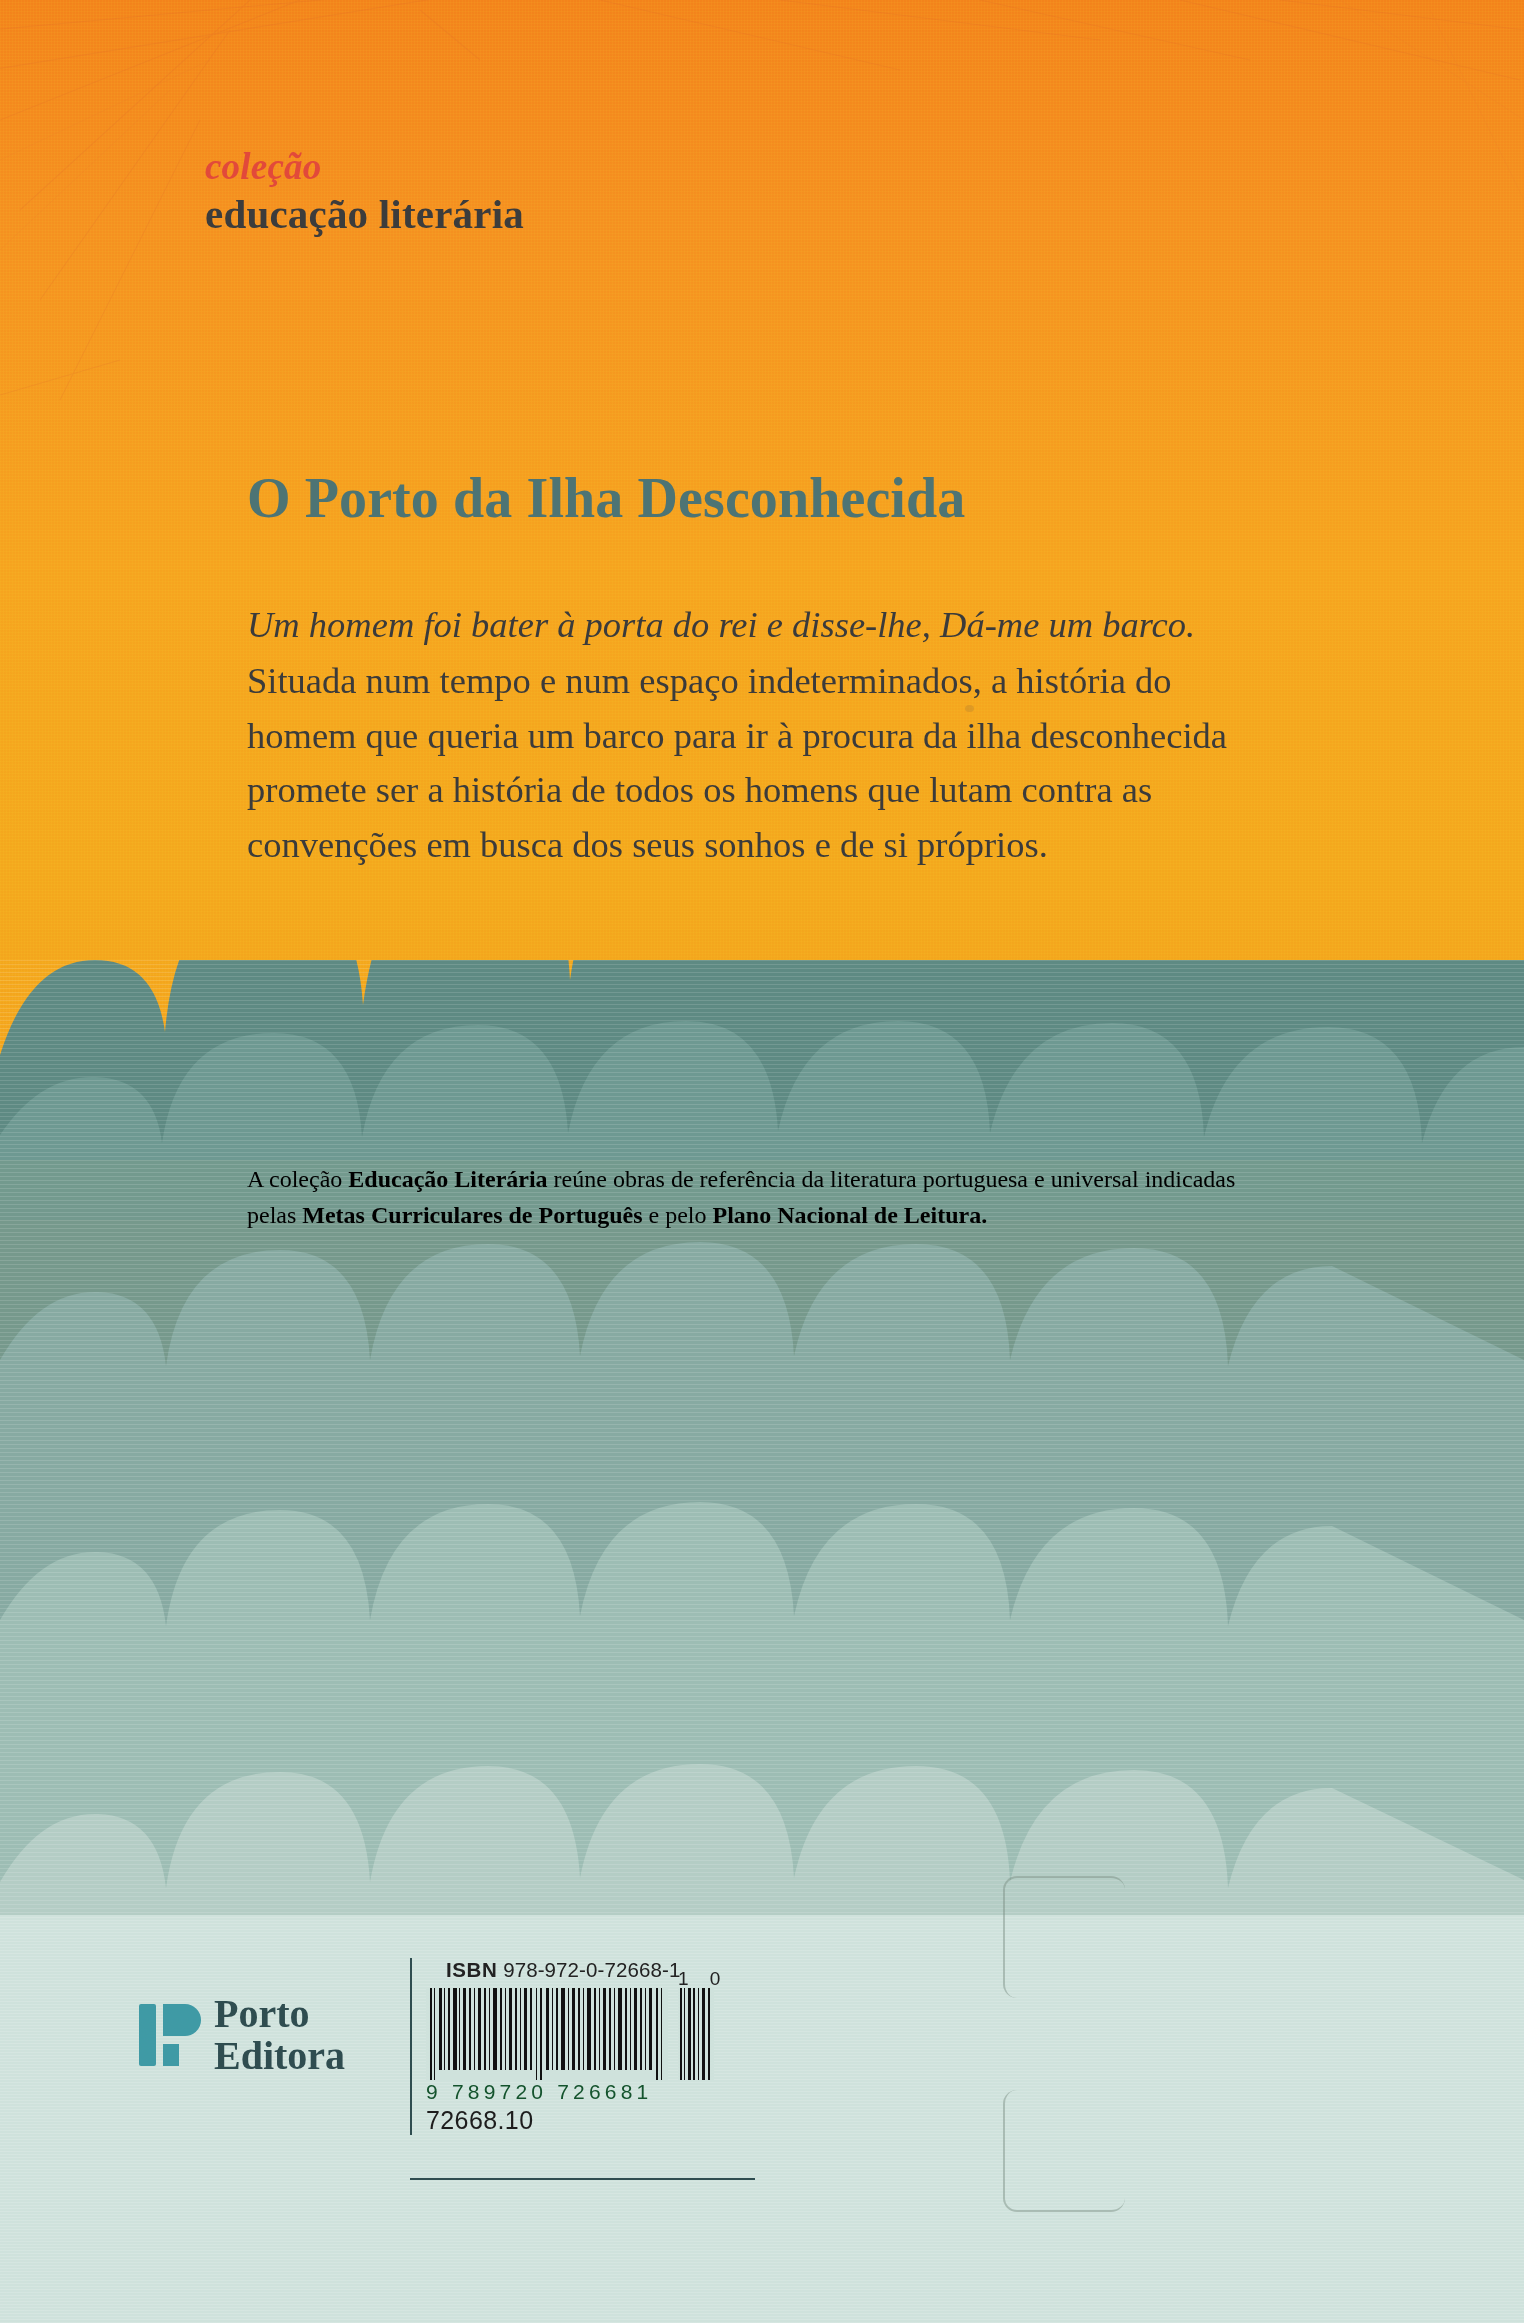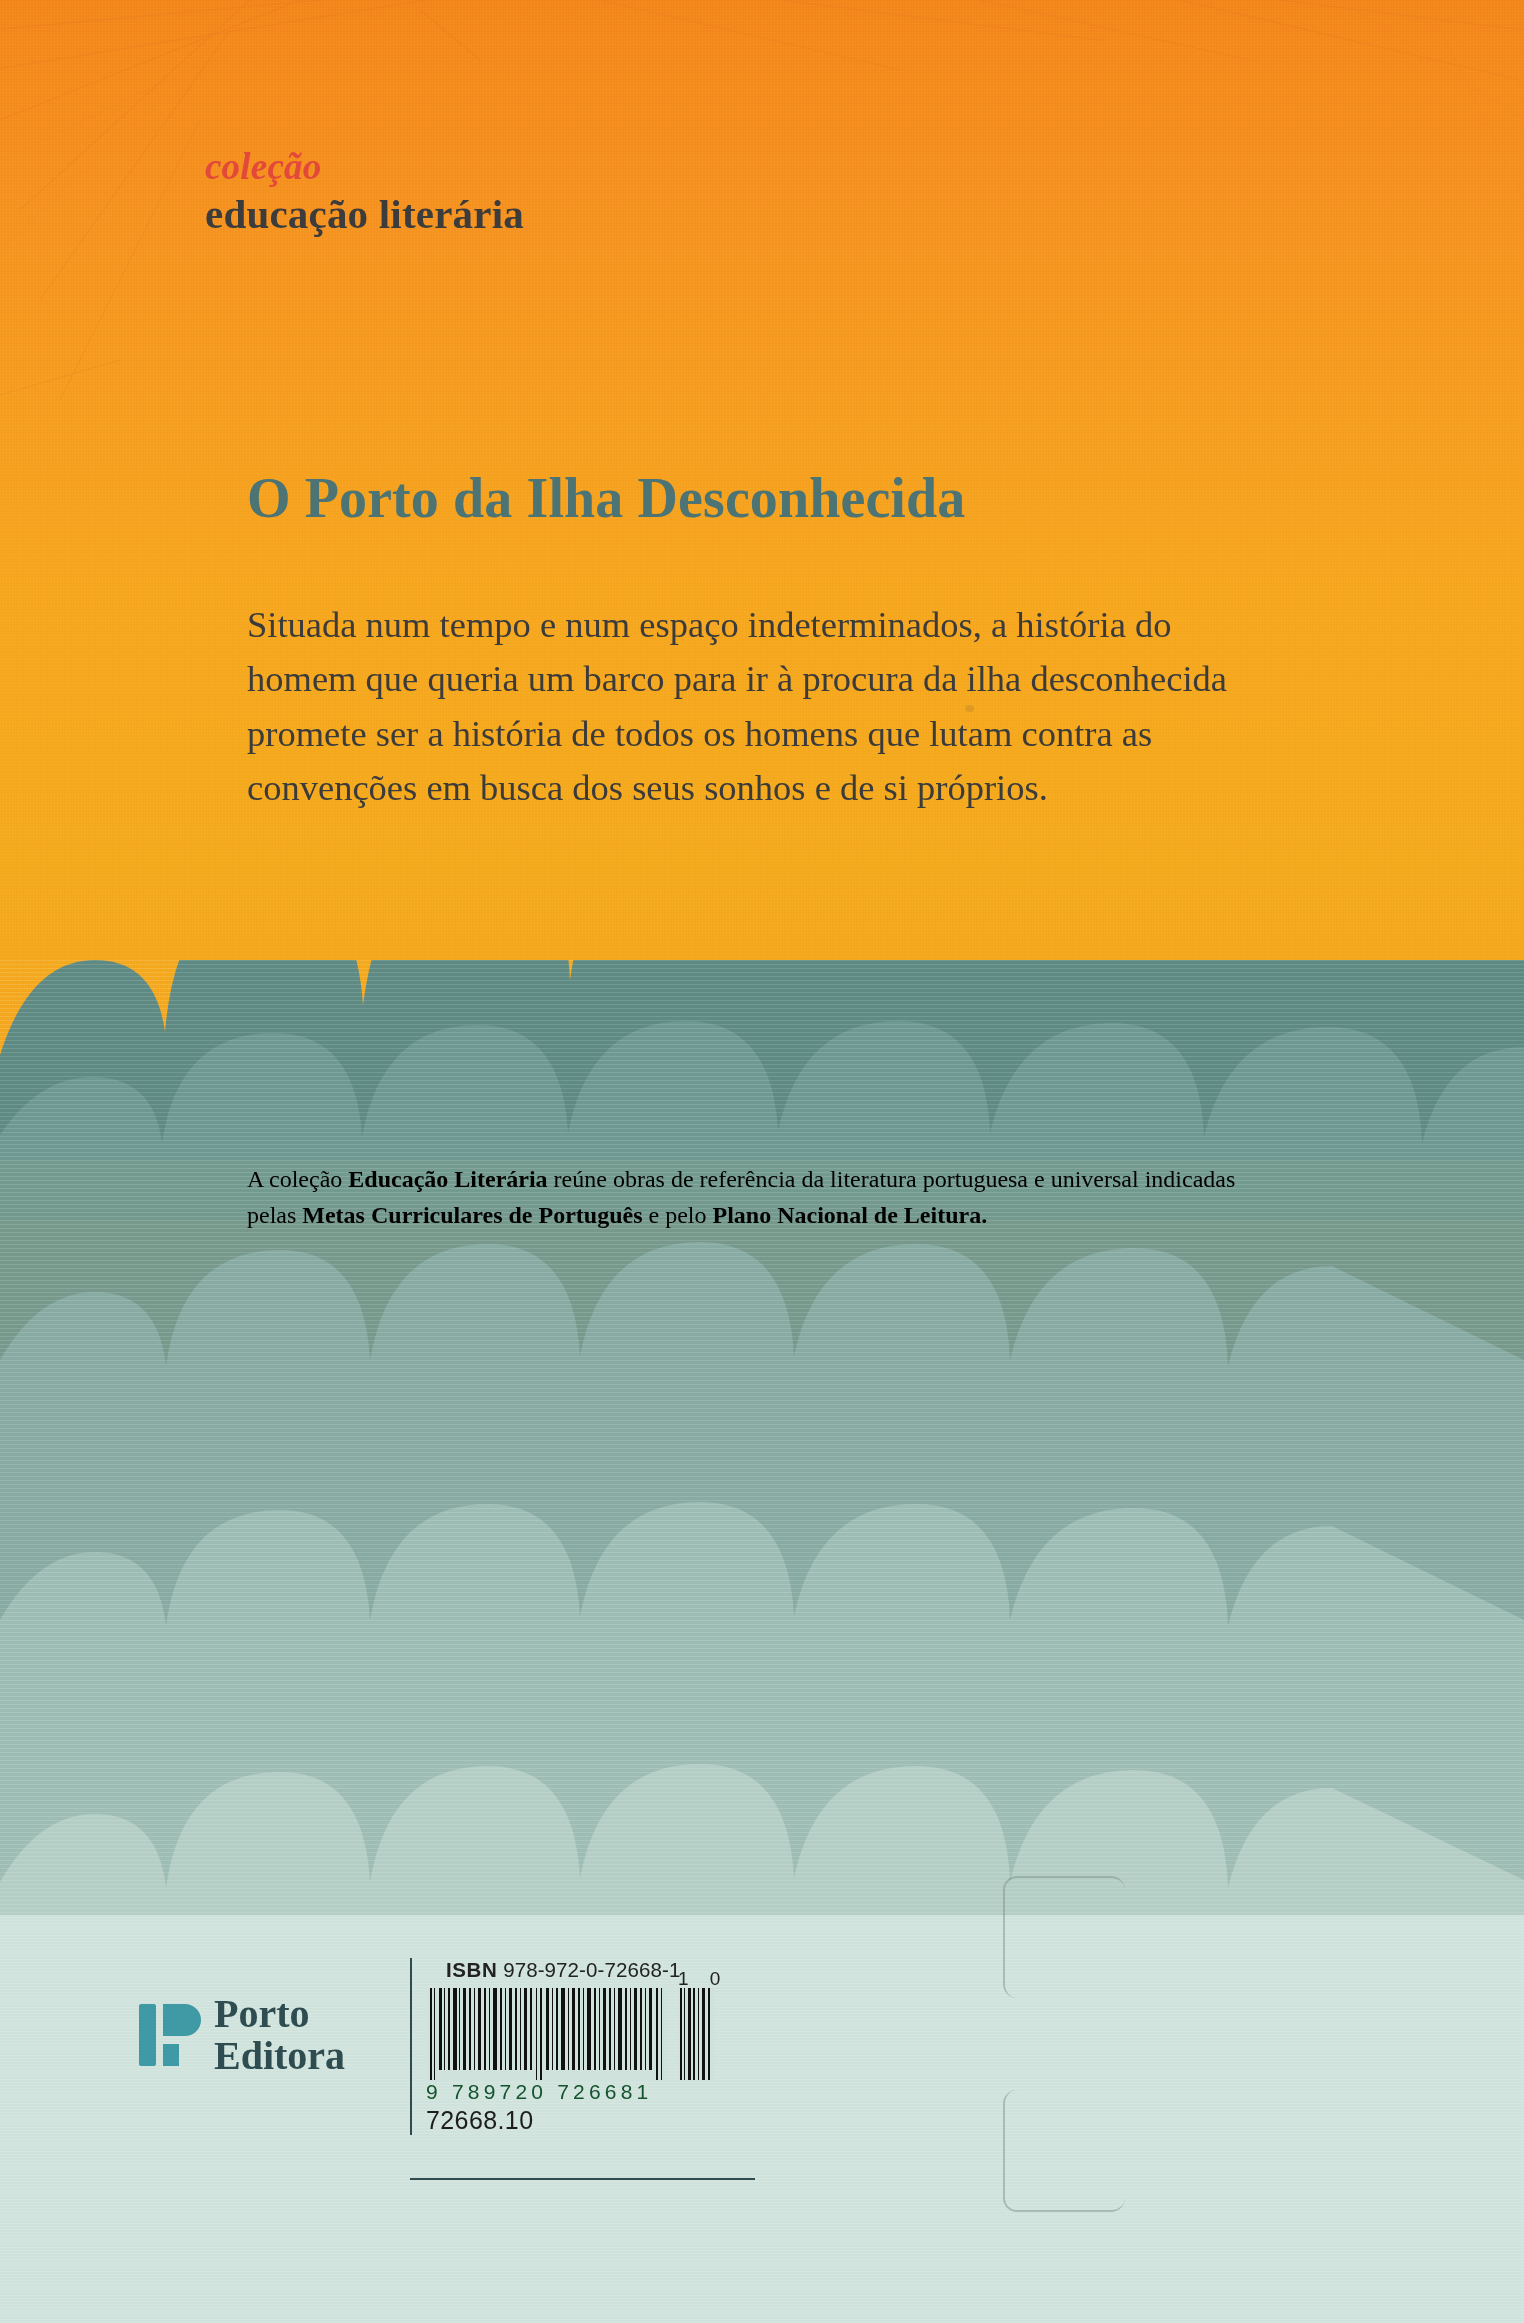--- a/index.html
+++ b/index.html
@@ -264,20 +264,21 @@
   <div class="smudge" style="left:1078px; top:2118px; width:11px; height:8px; background:rgba(120,90,60,.22);"></div>
 
   <div class="collection">
     <div class="c1">coleção</div>
     <div class="c2">educação literária</div>
   </div>
 
   <div class="title">O Porto da Ilha Desconhecida</div>
 
   <div class="blurb">
+    <span class="quote">Um homem foi bater à porta do rei e disse-lhe, Dá-me um barco.</span>
     <span>Situada num tempo e num espaço indeterminados, a história do homem que queria um barco para ir à procura da ilha desconhecida promete ser a história de todos os homens que lutam contra as convenções em busca dos seus sonhos e de si próprios.</span>
   </div>
 
   <svg class="waves" viewBox="0 0 1524 1363" preserveAspectRatio="none">
     <defs>
       <pattern id="dots" width="4" height="4" patternUnits="userSpaceOnUse">
         <rect width="4" height="4" fill="none"></rect>
         <rect width="4" height="1" fill="#ffffff" opacity="0.13"></rect>
       </pattern>
     </defs>

